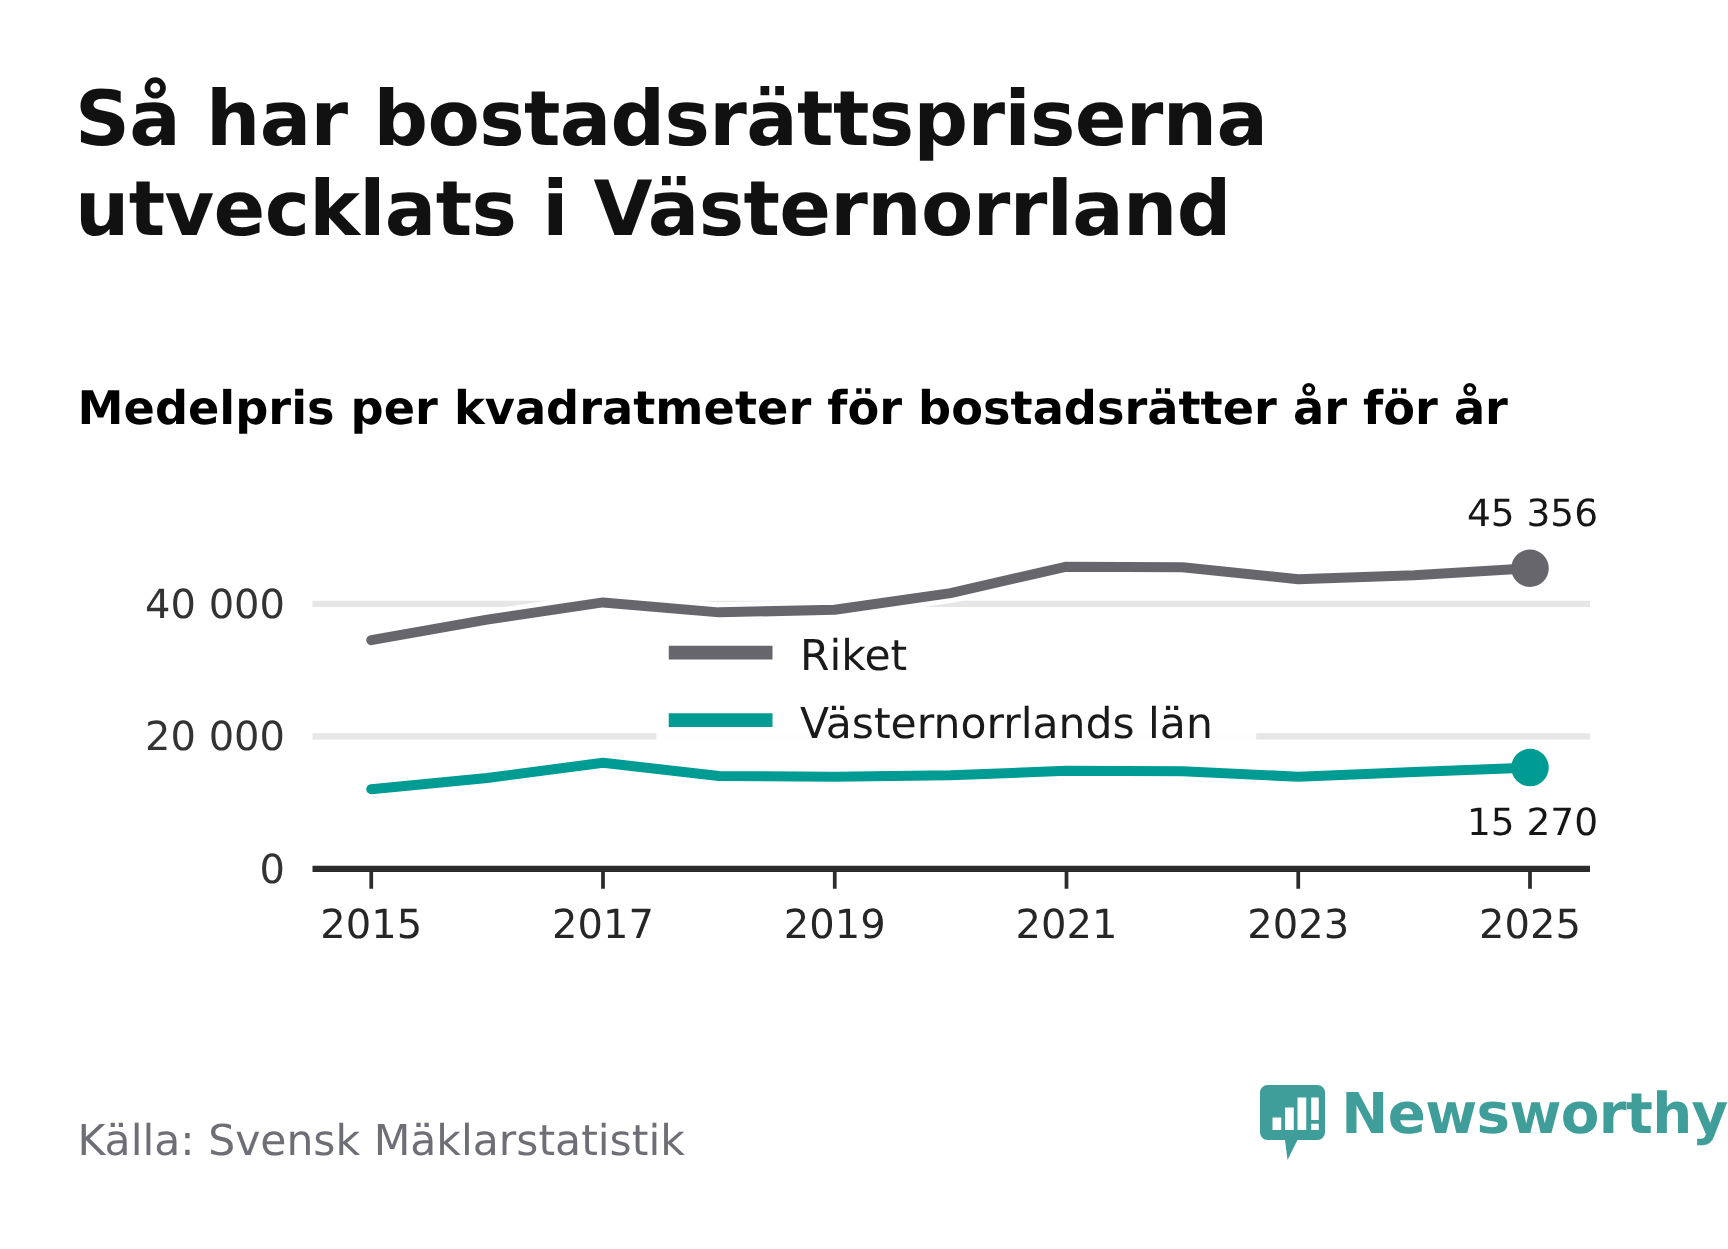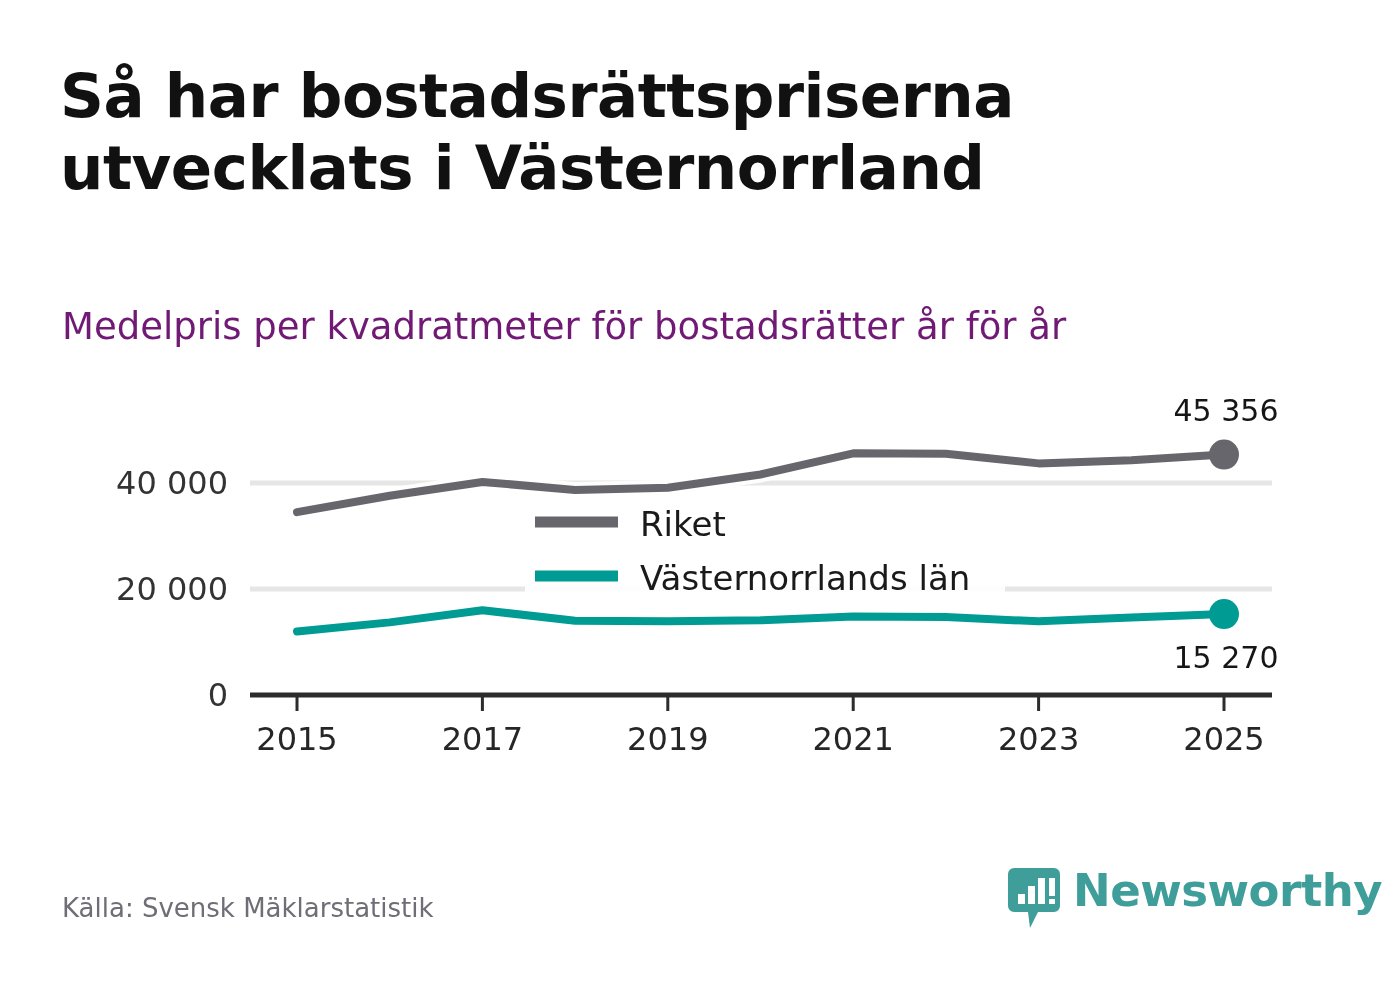--- a/index.html
+++ b/index.html
@@ -30,40 +30,40 @@
     color: #111111;
     letter-spacing: -0.5px;
   }
   .subtitle {
     position: absolute;
     left: 62px;
     top: 305px;
     width: 1280px;
     font-size: 37px;
     line-height: 1.2;
-    font-weight: normal;
-    color: #701a75;
+    font-weight: bold;
+    color: #000000;
   }
   .chart-area {
     position: absolute;
     left: 0;
     top: 0;
     width: 1382px;
     height: 999px;
   }
   svg.plot {
     position: absolute;
     left: 0;
     top: 0;
   }
   .footer-source {
     position: absolute;
     left: 62px;
     top: 893px;
-    font-size: 26px;
+    font-size: 34px;
     color: #6e6e76;
   }
   .logo {
     position: absolute;
     left: 1008px;
     top: 868px;
     display: flex;
     align-items: flex-start;
     gap: 13px;
   }

